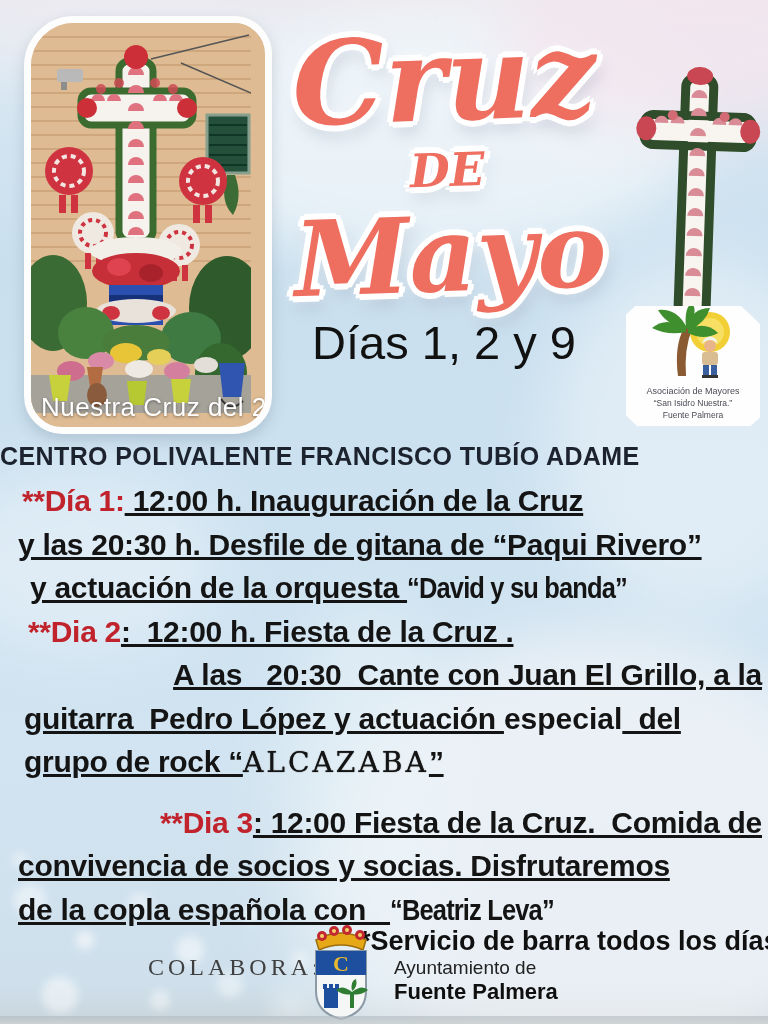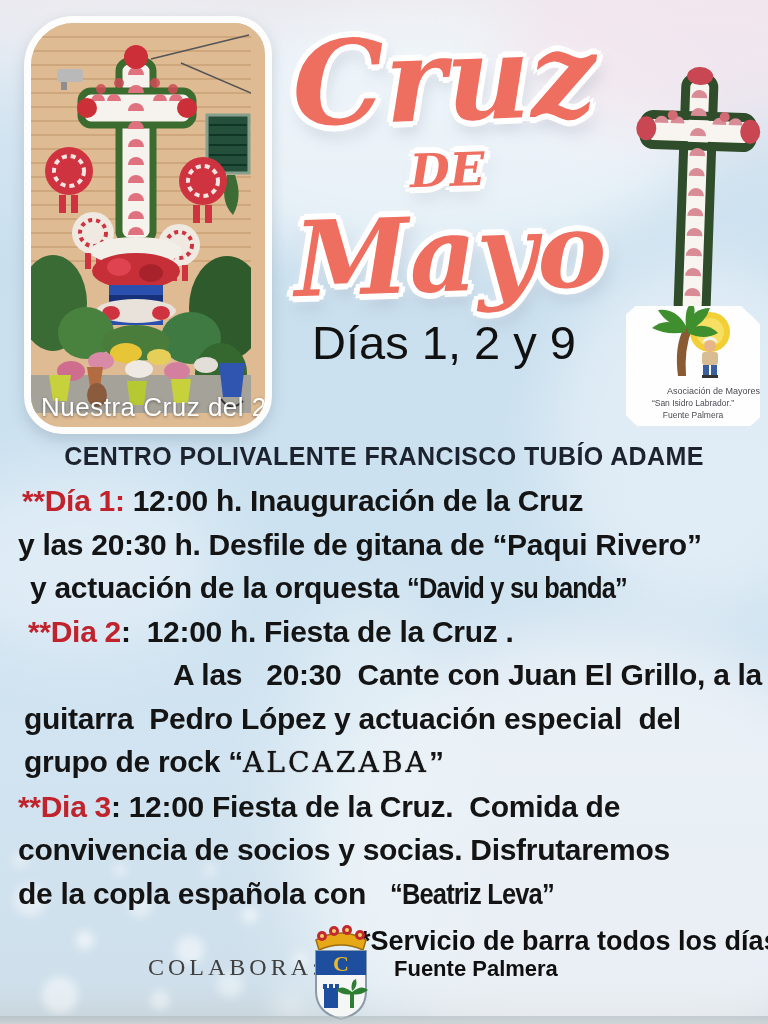--- a/index.html
+++ b/index.html
@@ -23,57 +23,57 @@
       -6px 0 0 #fff,6px 0 0 #fff,0 -6px 0 #fff,0 6px 0 #fff,0 0 14px rgba(255,255,255,.95),
       3px 10px 16px rgba(120,130,155,.35);}
   .title-1{font-size:116px;line-height:146px;}
   .title-2{font-size:46px;line-height:48px;margin-top:-6px;}
   .title-3{font-size:104px;line-height:118px;margin-top:2px;}
 
   
   .dates-block{left:248px;top:314px;width:392px;text-align:center;color:#111;}
   .dates-line{font-size:47px;line-height:58px;font-weight:400;}
   .dates-line + .dates-line{margin-top:13px;}
-  .venue-line{left:0;top:442px;width:768px;text-align:center;font-size:25px;font-weight:700;
+  .venue-line{left:0;top:442px;width:768px;text-align:left;font-size:25px;font-weight:700;
     letter-spacing:.4px;color:#1c222e;}
 
   
   .schedule{left:18px;top:479px;width:744px;font-size:30px;line-height:43.5px;
     letter-spacing:-.3px;color:#141414;white-space:pre;}
   .sched-line{white-space:pre;}
   .sched-line:nth-child(1){padding-left:4px;}
   .sched-line:nth-child(3){padding-left:12px;}
   .sched-line:nth-child(4){padding-left:10px;}
   .sched-line:nth-child(5){padding-left:2px;text-align:right;}
   .sched-line:nth-child(6){padding-left:6px;}
   .sched-line:nth-child(7){padding-left:6px;}
-  .sched-line:nth-child(8){margin-top:0;}
+  .sched-line:nth-child(8){margin-top:16px;text-align:right;}
   .seg-red{color:#c0232c;font-weight:700;}
-  .seg-black{font-weight:700;}
+  .seg-black{font-weight:700;text-decoration:underline;}
   .seg-light{font-weight:700;letter-spacing:0;}
   .seg-cond{font-weight:700;display:inline-block;transform:scaleX(.85);transform-origin:left center;
     letter-spacing:-1px;}
   .seg-deco{font-family:"DejaVu Serif",serif;font-weight:400;letter-spacing:3px;font-size:.94em;
     text-shadow:0 0 1px #141414;}
 
   
   .note-line{left:360px;top:926px;font-size:27px;font-weight:700;color:#101010;white-space:nowrap;}
   .colabora{left:148px;top:954px;font-family:"Liberation Serif",serif;font-size:24px;
     letter-spacing:4px;color:#3f3f3f;}
   .council-block{left:394px;top:956px;color:#222;}
   .council-1{font-size:19px;line-height:23px;}
   .council-2{font-size:22px;line-height:25px;font-weight:700;color:#0f0f0f;}
   .shield{left:300px;top:918px;width:82px;height:104px;}
 
   
   .assoc-card{left:626px;top:306px;width:134px;height:120px;background:#fefefe;
     clip-path:polygon(0% 7%,7% 0%,86% 0%,100% 15%,100% 93%,93% 100%,8% 100%,0% 91%);
     box-shadow:2px 4px 8px rgba(90,110,130,.3);text-align:center;}
   .assoc-text{color:#4a4a55;line-height:10px;margin-top:2px;}
-  .assoc-l1{font-size:9px;text-align:right;}
+  .assoc-l1{font-size:9px;}
   .assoc-l2{font-size:8.5px;}
   .assoc-l3{font-size:8.5px;}
 
   .right-cross{left:630px;top:64px;width:132px;height:262px;transform:rotate(2deg);}
   .bottom-band{position:absolute;left:0;bottom:0;width:768px;height:8px;
     background:linear-gradient(180deg,rgba(170,180,186,.55),rgba(205,211,212,.9));z-index:3;}
 </style>
 </head>
 <body>
 
@@ -305,21 +305,21 @@
         <circle cx="84" cy="40" r="6" fill="#e8b48a"></circle>
         <path d="M76 38 q8 -8 16 0 l-2 -5 q-6 -5 -12 0 Z" fill="#f2f2ee"></path>
         <rect x="76" y="46" width="16" height="13" rx="3" fill="#d9bd92"></rect>
         <rect x="77" y="59" width="6" height="11" fill="#3a5f9e"></rect>
         <rect x="85" y="59" width="6" height="11" fill="#3a5f9e"></rect>
         <rect x="76" y="69" width="8" height="3" fill="#333"></rect>
         <rect x="84" y="69" width="8" height="3" fill="#333"></rect>
       </g>
     </svg>
     <div class="assoc-text assoc-l1">Asociación de Mayores</div>
-    <div class="assoc-text assoc-l2">“San Isidro Labrador.”</div>
+    <div class="assoc-text assoc-l2">“San Isidro Nuestra.”</div>
     <div class="assoc-text assoc-l3">Fuente Palmera</div>
   </div>
 
   <div class="layer dates-block">
     <div class="dates-line">Días 1, 2 y 9</div>
   </div>
 
   <div class="layer venue-line">CENTRO POLIVALENTE FRANCISCO TUBÍO ADAME</div>
 
   <div class="layer schedule"><div class="sched-line"><span class="seg-red">**Día 1:</span><span class="seg-black"> 12:00 h. Inauguración de la Cruz</span></div><div class="sched-line"><span class="seg-black">y las 20:30 h. Desfile de gitana de “Paqui Rivero”</span></div><div class="sched-line"><span class="seg-black">y actuación de la orquesta </span><span class="seg-cond">“David y su banda”</span></div><div class="sched-line"><span class="seg-red">**Dia 2</span><span class="seg-black">:  12:00 h. Fiesta de la Cruz .</span></div><div class="sched-line"><span class="seg-black">A las   20:30  Cante con Juan El Grillo, a la</span></div><div class="sched-line"><span class="seg-black">guitarra  Pedro López y actuación </span><span class="seg-light">especial</span><span class="seg-black">  del</span></div><div class="sched-line"><span class="seg-black">grupo de rock “</span><span class="seg-deco">ALCAZABA</span><span class="seg-black">”</span></div><div class="sched-line"><span class="seg-red">**Dia 3</span><span class="seg-black">: 12:00 Fiesta de la Cruz.  Comida de</span></div><div class="sched-line"><span class="seg-black">convivencia de socios y socias. Disfrutaremos</span></div><div class="sched-line"><span class="seg-black">de la copla española con   </span><span class="seg-cond">“Beatriz Leva”</span></div></div>
@@ -351,17 +351,18 @@
     </g>
     <g>
       <rect x="50" y="74" width="4" height="16" fill="#2e7d32"></rect>
       <path d="M52 74 q-10 -8 -16 -2 q8 6 16 4 Z" fill="#2e7d32"></path>
       <path d="M52 74 q10 -8 16 -2 q-8 6 -16 4 Z" fill="#2e7d32"></path>
       <path d="M52 73 q-2 -10 4 -12 q2 8 -4 12 Z" fill="#2e7d32"></path>
     </g>
   </svg>
 
   <div class="layer council-block">
+    <div class="council-1">Ayuntamiento de</div>
     <div class="council-2">Fuente Palmera</div>
   </div>
 
   <div class="bottom-band"></div>
 </div>
 
 </body></html>

